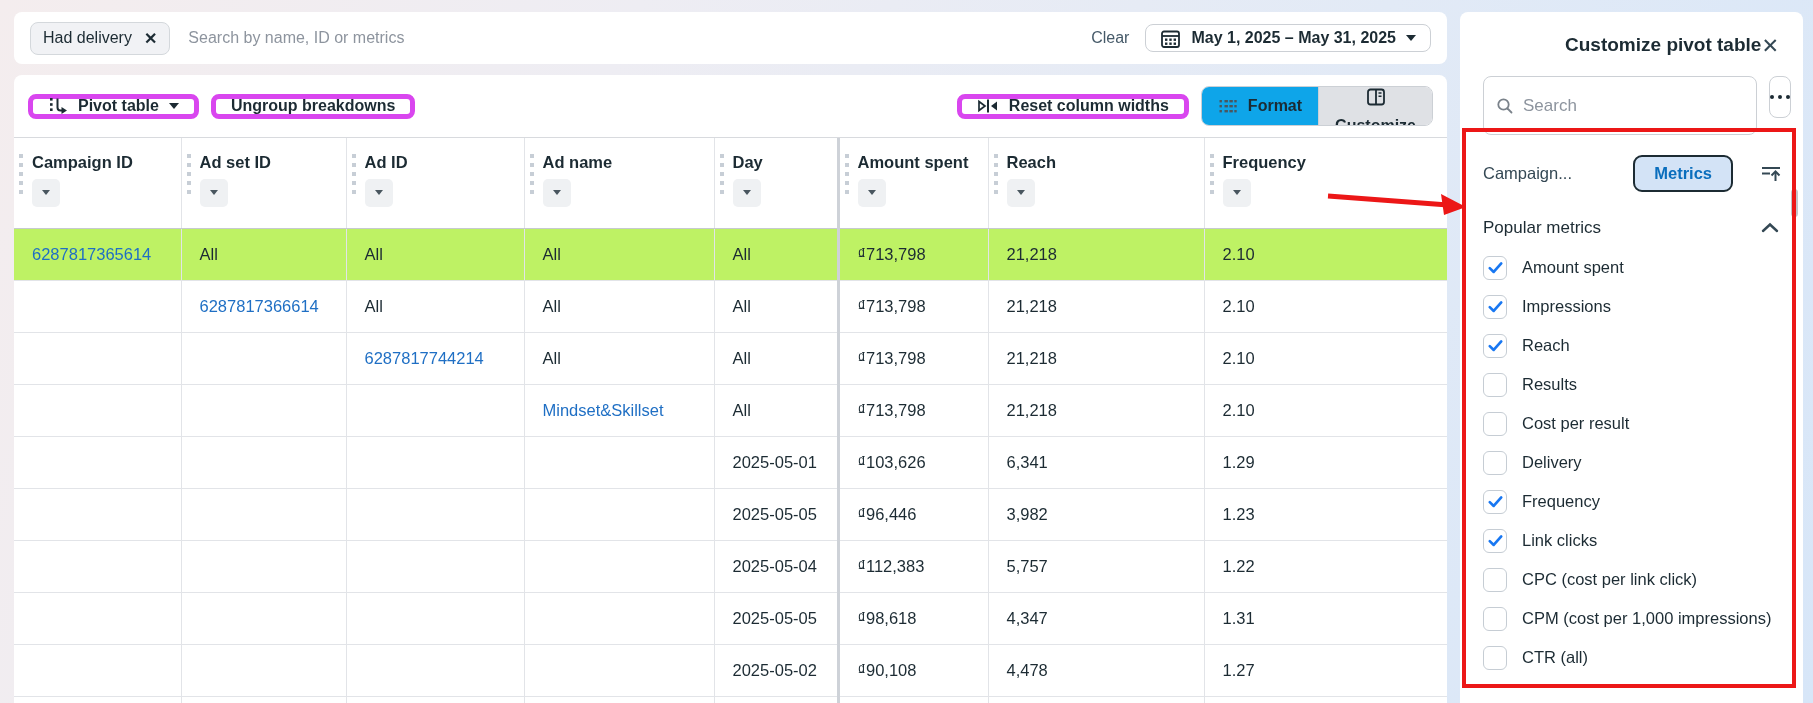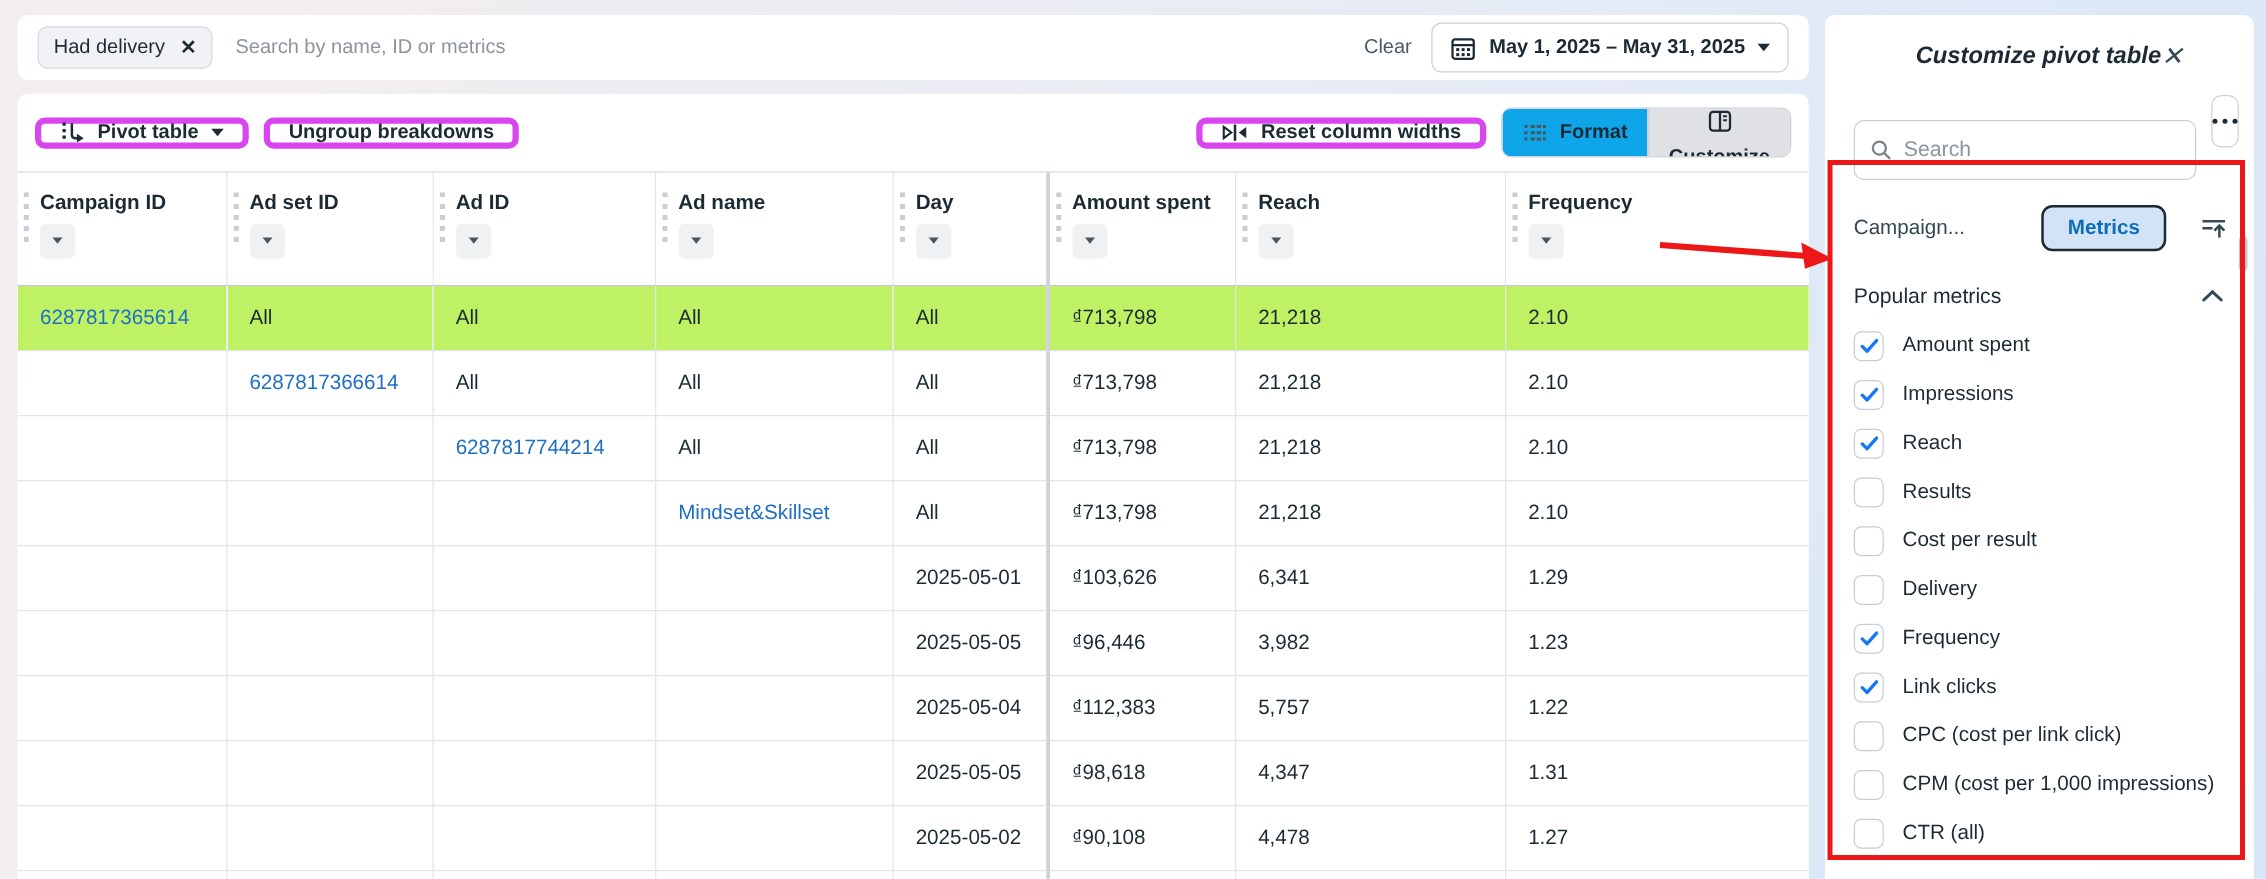--- a/index.html
+++ b/index.html
@@ -22,21 +22,21 @@
     background:#f1f2f5; border:1px solid #d4d8dc; border-radius:8px;
     padding:6px 12px; font-size:16px; cursor:pointer; white-space:nowrap;
   }
   .chip-x { font-size:16px; font-weight:700; color:#1c2b33; cursor:pointer; }
   .bar-search { flex:1; border:none; outline:none; font-size:16px; margin-left:18px; color:#1c2b33; background:transparent; }
   .bar-search::placeholder { color:#8d949e; }
   .clear-btn { font-size:16px; color:#465a69; margin-right:16px; cursor:pointer; white-space:nowrap; }
   .date-btn {
     display:flex; align-items:center; gap:10px;
     border:1px solid #ccd0d5; border-radius:8px; background:#fff;
-    padding:0 14px; height:40px; font-size:16px; font-weight:700; cursor:pointer; white-space:nowrap;
+    padding:0 14px; height:28px; font-size:16px; font-weight:700; cursor:pointer; white-space:nowrap;
   }
   .caret { width:0; height:0; border-left:5px solid transparent; border-right:5px solid transparent; border-top:6px solid #1c2b33; }
   .caret.sm { border-left-width:4.5px; border-right-width:4.5px; border-top-width:5.5px; border-top-color:#49565f; }
 
   
   .card {
     position:absolute; left:14px; top:75px; width:1433px; height:700px;
     background:#fff; border-radius:8px 8px 0 0; overflow:hidden;
   }
   .toolbar {
@@ -78,27 +78,27 @@
   th:last-child, td:last-child { border-right:none; }
   .metric-start { border-left:3px solid #ced2d8; }
   tr.hl td { background:#bef264; }
   .cell-link { color:#1f6fc4; cursor:pointer; }
 
   
   .panel {
     position:absolute; left:1460px; top:12px; width:343px; height:760px;
     background:#fff; border-radius:8px; padding-top:22px;
   }
-  .panel-head { display:flex; align-items:center; justify-content:center; padding:0 24px 0 40px;font-style:italic; }
+  .panel-head { display:flex; align-items:center; justify-content:flex-end; padding:0 24px 0 40px; }
   .panel-title { font-size:19px; font-weight:700; }
   .panel-x { font-size:21px; color:#344854; cursor:pointer; line-height:1; }
   .panel-search-row { display:flex; gap:12px; margin:20px 18px 0 23px; }
   .search-box {
     flex:1; display:flex; align-items:center; gap:9px;
-    border:1px solid #ccd0d5; border-radius:8px; height:48px; padding:0 12px;margin-top:20px;
+    border:1px solid #ccd0d5; border-radius:8px; height:59px; padding:0 12px;
   }
   .search-box input { border:none; outline:none; font-size:17px; flex:1; min-width:0; color:#1c2b33; }
   .search-box input::placeholder { color:#8d949e; }
   .more-btn {
     width:54px; height:42px; border:1px solid #ccd0d5; border-radius:8px; background:#fff;
     display:flex; align-items:center; justify-content:center; gap:4px; cursor:pointer;
   }
   .dot { width:4px; height:4px; border-radius:50%; background:#1c2b33; }
   .tabs-row { display:flex; align-items:center; margin:20px 20px 0 23px; }
   .tab-breakdowns { font-size:16.5px; color:#344854; cursor:pointer; }

